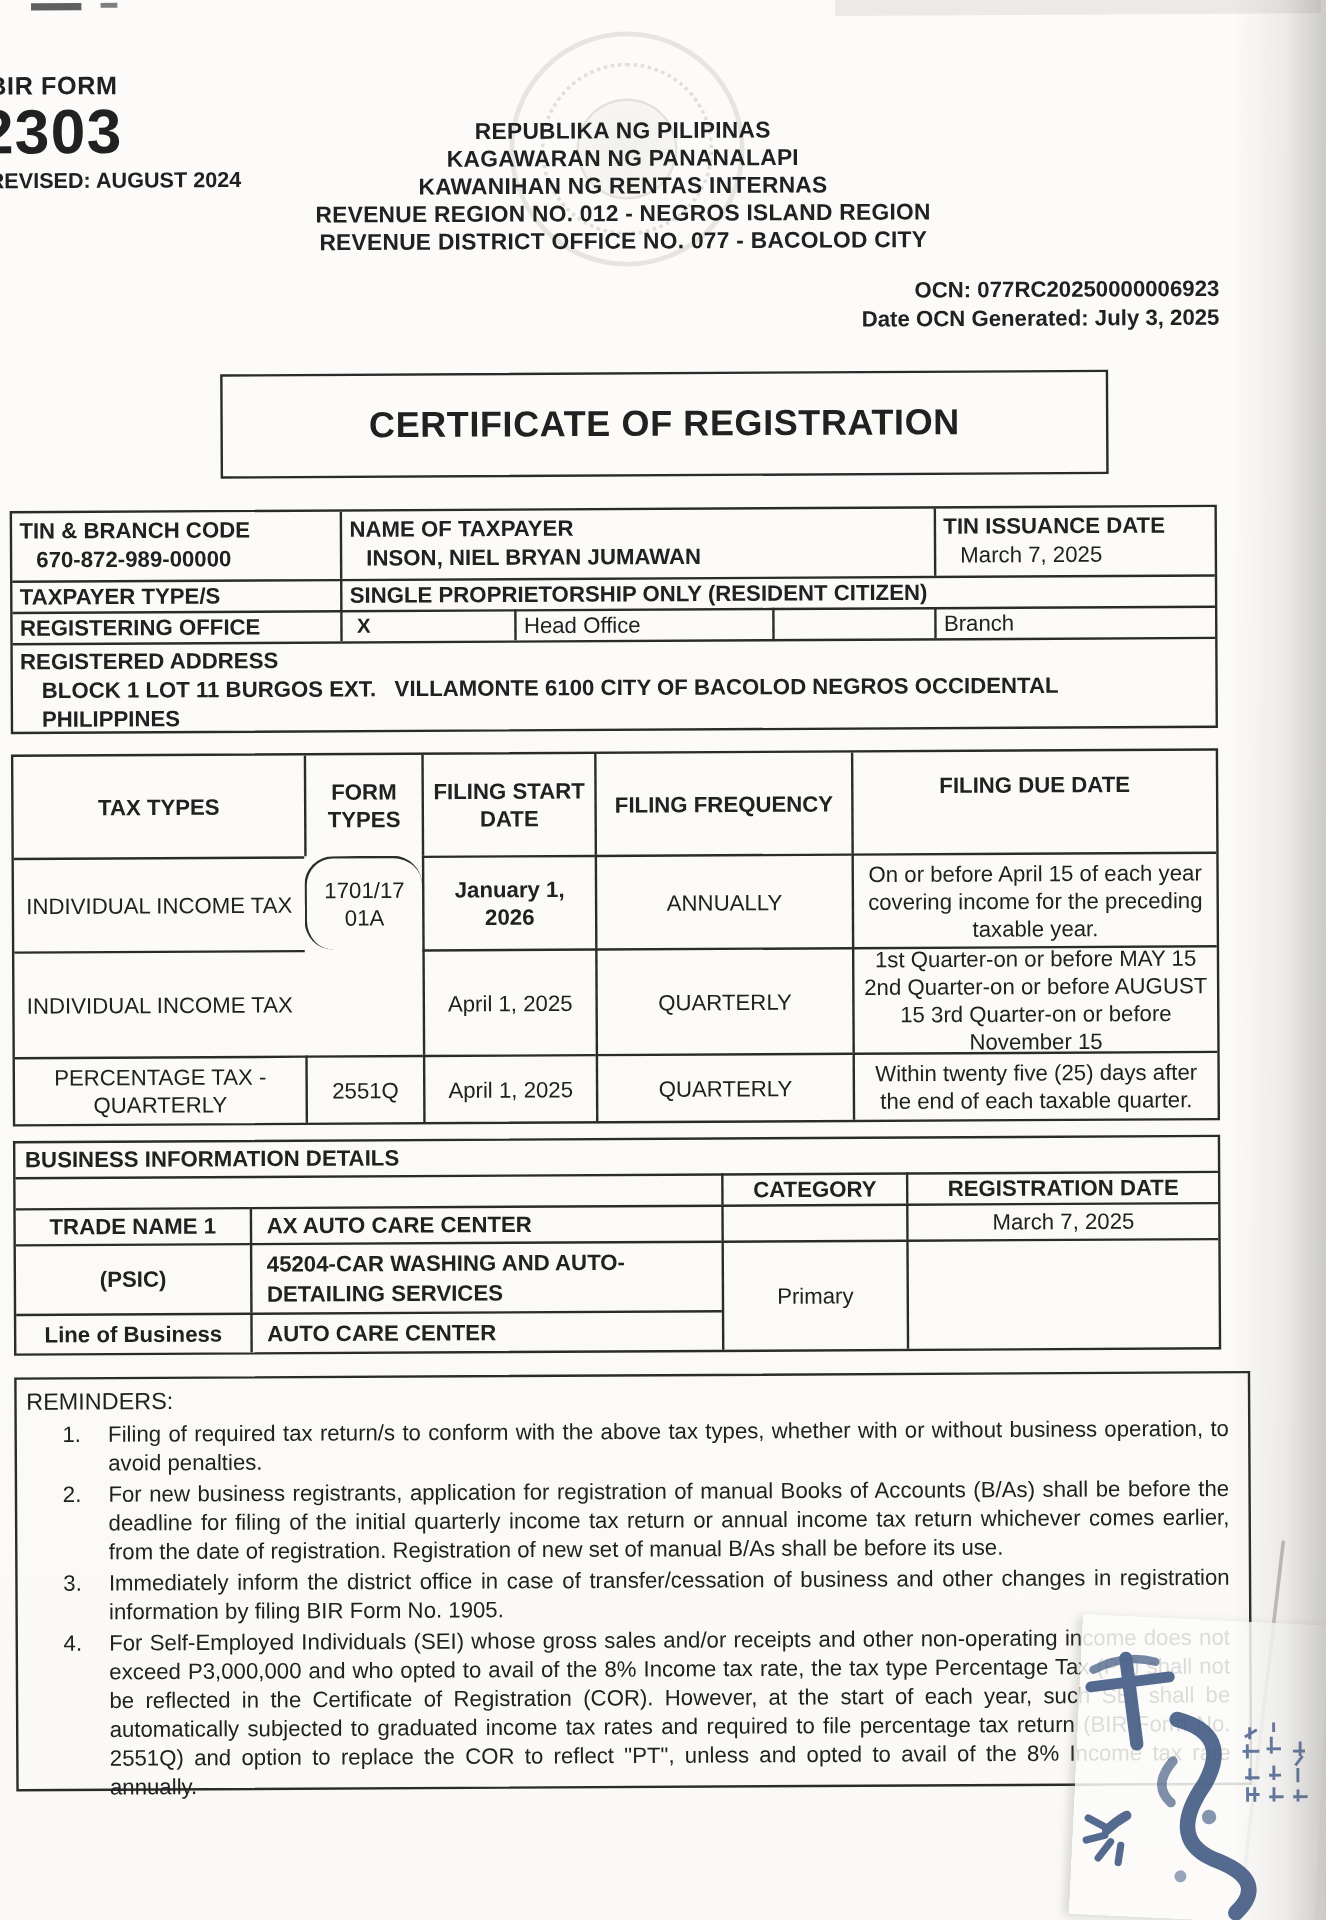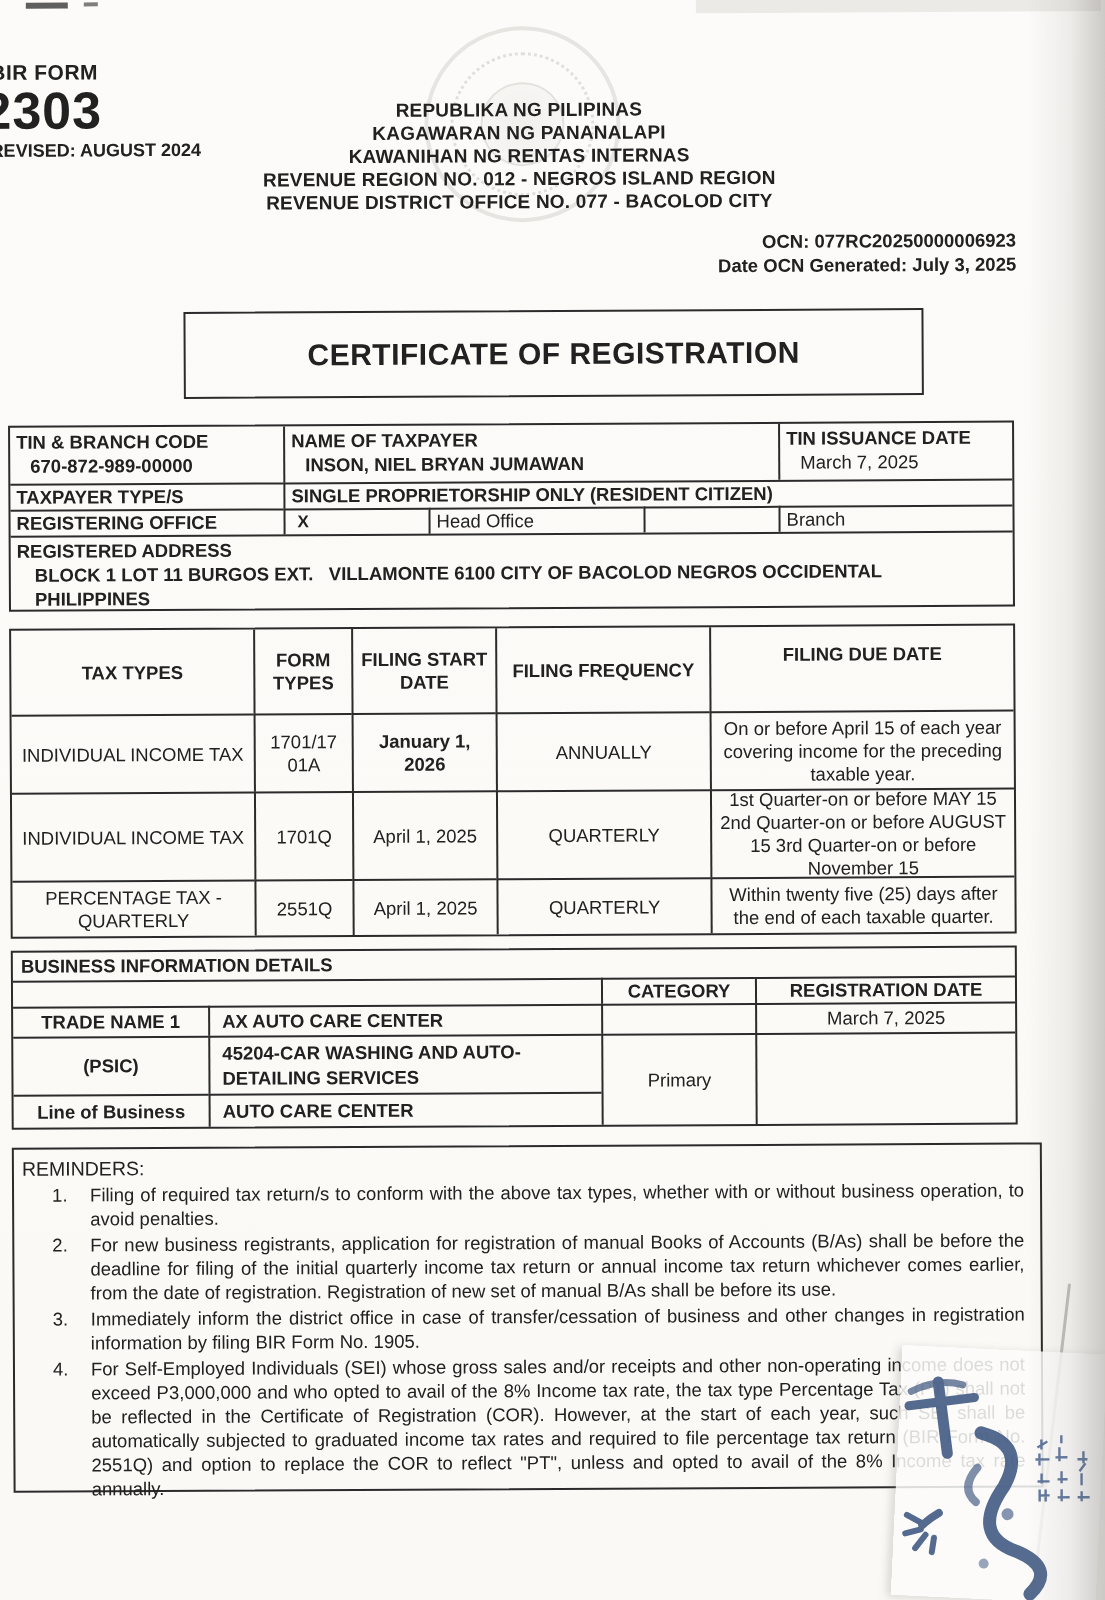--- a/index.html
+++ b/index.html
@@ -161,27 +161,26 @@
     </div>
 
     <div class="tbl t2">
       <div class="cell cc hcell" style="grid-column:1;grid-row:1;">TAX TYPES</div>
       <div class="cell cc hcell bl" style="grid-column:3;grid-row:1;">FILING START DATE</div>
       <div class="cell cc hcell bl" style="grid-column:2;grid-row:1;">FORM TYPES</div>
       <div class="cell cc hcell bl" style="grid-column:4;grid-row:1;">FILING FREQUENCY</div>
       <div class="cell cc hcell bl" style="grid-column:5;grid-row:1;align-items:flex-start;padding-top:16px;">FILING DUE DATE</div>
 
       <div class="cell cc bt" style="grid-column:1;grid-row:2;">INDIVIDUAL INCOME TAX</div>
-      <div class="cell cc bt bl" style="grid-column:2;grid-row:2;">1701/17 01A</div>
+      <div class="cell cc bt bl" style="grid-column:2;grid-row:2;border-radius:24px;">1701/17 01A</div>
       <div class="cell cc bt bl" style="grid-column:3;grid-row:2;font-weight:bold;">January 1, 2026</div>
       <div class="cell cc bt bl" style="grid-column:4;grid-row:2;">ANNUALLY</div>
       <div class="cell cc bt bl due" style="grid-column:5;grid-row:2;">On or before April 15 of each year covering income for the preceding taxable year.</div>
 
       <div class="cell cc bt" style="grid-column:1;grid-row:3;">INDIVIDUAL INCOME TAX</div>
-      <div class="cell cc bt bl" style="grid-column:2;grid-row:3;">1701Q</div>
       <div class="cell cc bt bl" style="grid-column:3;grid-row:3;">April 1, 2025</div>
       <div class="cell cc bt bl" style="grid-column:4;grid-row:3;">QUARTERLY</div>
       <div class="cell cc bt bl due" style="grid-column:5;grid-row:3;">1st Quarter-on or before MAY 15 2nd Quarter-on or before AUGUST 15 3rd Quarter-on or before November 15</div>
 
       <div class="cell cc bt" style="grid-column:1;grid-row:4;">PERCENTAGE TAX - QUARTERLY</div>
       <div class="cell cc bt bl" style="grid-column:2;grid-row:4;">2551Q</div>
       <div class="cell cc bt bl" style="grid-column:3;grid-row:4;">April 1, 2025</div>
       <div class="cell cc bt bl" style="grid-column:4;grid-row:4;">QUARTERLY</div>
       <div class="cell cc bt bl due" style="grid-column:5;grid-row:4;">Within twenty five (25) days after the end of each taxable quarter.</div>
     </div>

